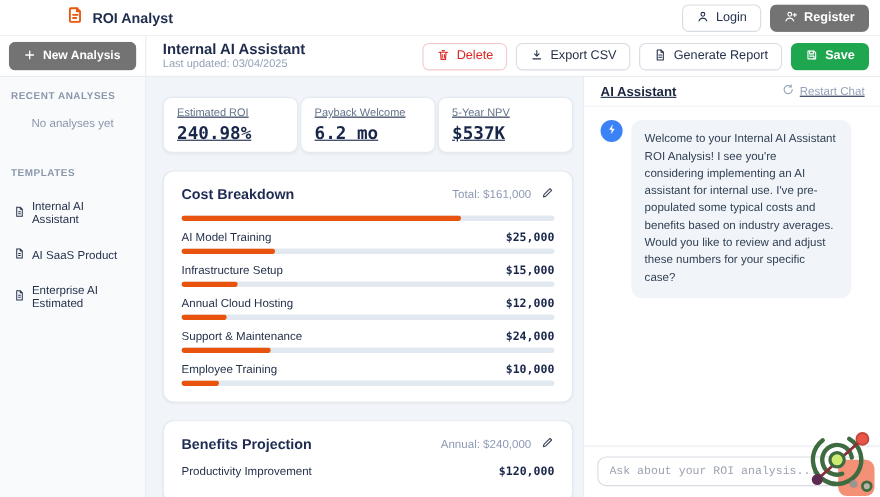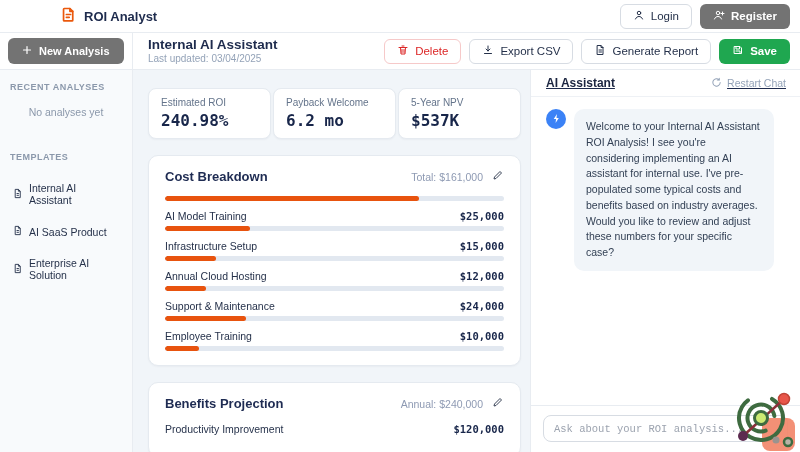--- a/index.html
+++ b/index.html
@@ -37,21 +37,21 @@
   .sidebar { width:133px; flex:0 0 auto; background:#f8fafc; border-right:1px solid #e8ecf1; padding:12px 10px; }
   .side-heading { font-size:9px; font-weight:bold; letter-spacing:.5px; color:#8b98ab; margin-bottom:14px; }
   .side-empty { font-size:10.5px; color:#8b98ab; text-align:center; margin:14px 0 34px; }
   .side-item { display:flex; align-items:center; gap:6px; font-size:10.5px; color:#26324b;
     padding:6px 2px; margin-bottom:7px; cursor:pointer; }
   .side-item svg { width:11px; height:11px; flex:0 0 auto; }
 
   .main { flex:1 1 auto; background:#f1f5f9; padding:18px 9px 0 15px; overflow:hidden; }
 
   
-  .metrics { display:flex; gap:2px; }
+  .metrics { display:flex; gap:2px;text-decoration:underline; }
   .metric { flex:1; background:#fff; border:1px solid #e5eaf0; border-radius:8px; padding:8px 12px;
     box-shadow:0 1px 2px rgba(15,23,42,.04); }
   .metric-label { font-size:10px; color:#64748b; margin-bottom:3px; }
   .metric-value { font-family:"DejaVu Sans Mono", monospace; font-size:16px; font-weight:bold; color:#18264a; }
 
   
   .card { background:#fff; border:1px solid #e5eaf0; border-radius:10px; padding:13px 16px 12px;
     margin-top:16px; box-shadow:0 1px 2px rgba(15,23,42,.04); }
   .card-head { display:flex; align-items:center; justify-content:space-between; margin-bottom:12px;text-align:center; }
   .card-title { font-size:13px; font-weight:bold; color:#1e2b52; }
@@ -214,21 +214,21 @@
         <span>AI SaaS Product</span>
       </div>
       <div class="side-item">
         <span>
           <svg viewBox="0 0 24 24" fill="none" stroke="#26324b" stroke-width="2">
               <path d="M7 3h7l4 4v14H7z"></path>
               <path d="M14 3v4h4"></path>
               <path d="M10 12h5M10 16h5"></path>
             </svg>
         </span>
-        <span>Enterprise AI Solution</span>
+        <span>Enterprise AI Estimated</span>
       </div>
     </div>
 
     <div class="main">
       <div class="metrics">
         <div class="metric">
           <div class="metric-label">Estimated ROI</div>
           <div class="metric-value">240.98%</div>
         </div>
         <div class="metric">

